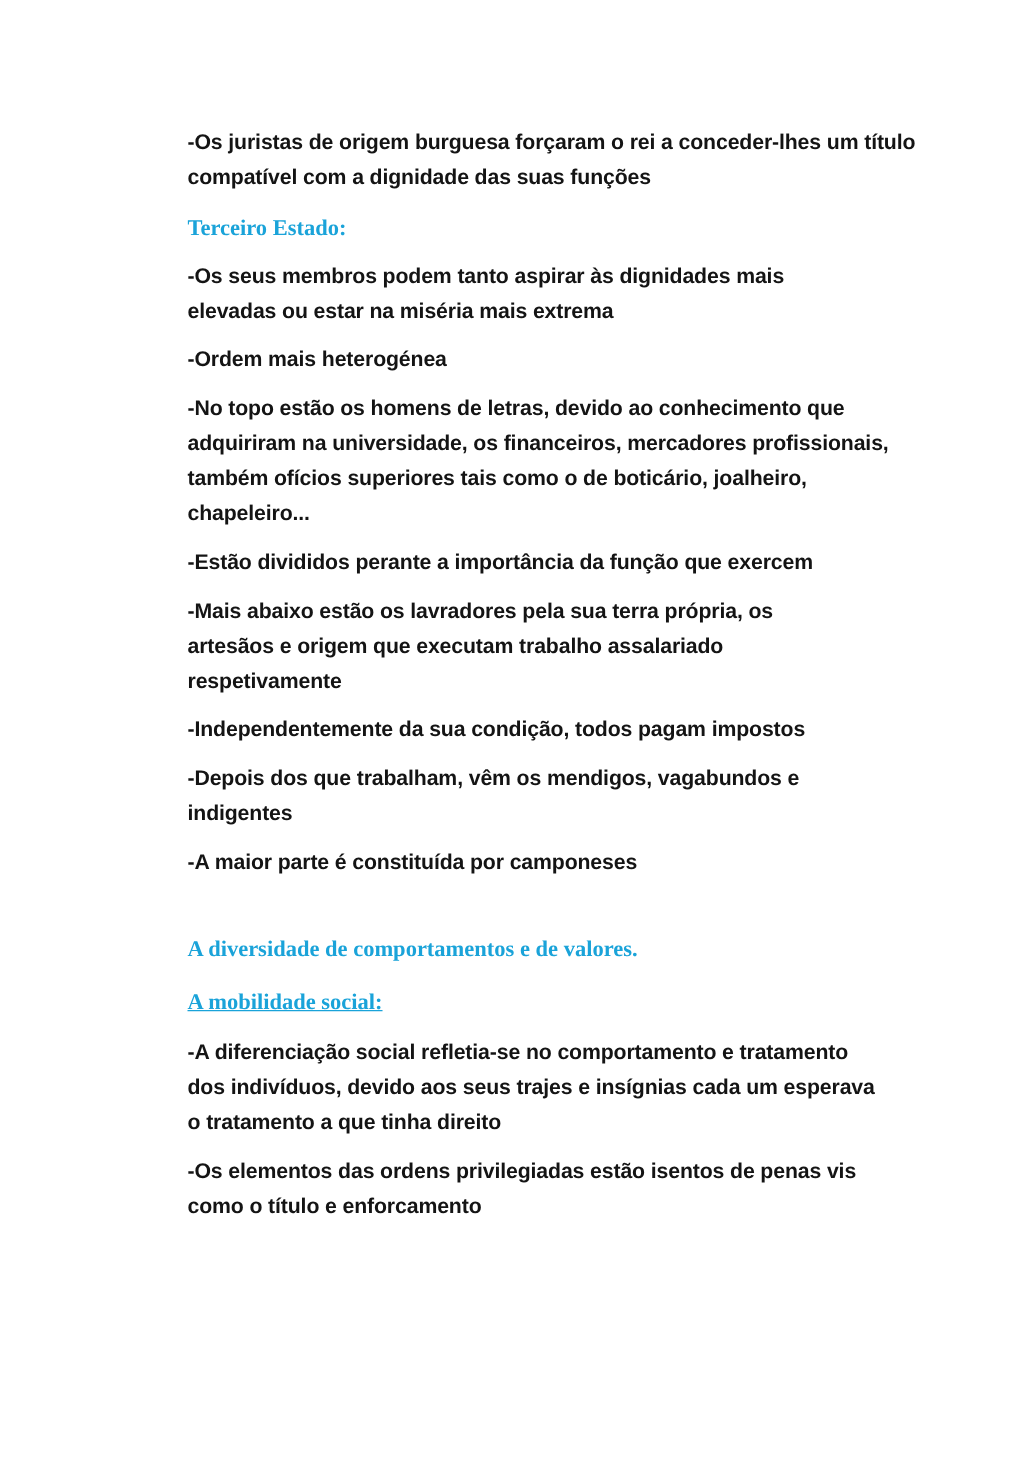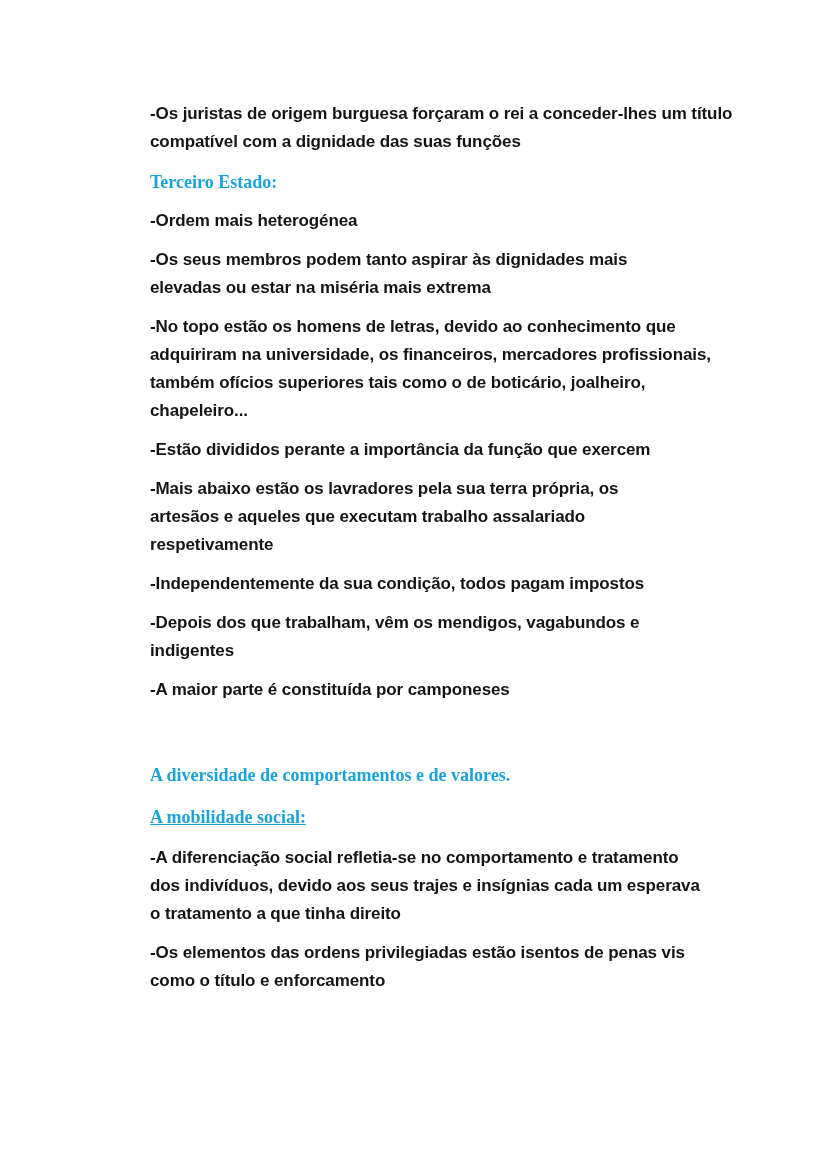--- a/index.html
+++ b/index.html
@@ -38,38 +38,38 @@
     }
     .heading {
       font-family: "Liberation Serif", "DejaVu Serif", serif;
       font-weight: bold;
       font-size: 18px;
       line-height: 30px;
       color: #1aa3d9;
       margin: 0 0 11px 0;
     }
     .h-terceiro { margin-top: 2px; margin-bottom: 10px; }
-    .h-diversidade { margin-top: 56px; margin-bottom: 12px; }
+    .h-diversidade { margin-top: 40px; margin-bottom: 12px; }
     .h-mobilidade { margin-bottom: 12px; text-decoration: underline; }
   </style>
 </head>
 <body>
 
 <div class="page">
   <div class="content">
 
     <p class="para" style="width:590px">-Os juristas de origem burguesa forçaram o rei a conceder-lhes um título compatível com a dignidade das suas funções</p>
 
     <h2 class="heading h-terceiro">Terceiro Estado:</h2>
 
+    <p class="para" style="width:540px">-Os seus membros podem tanto aspirar às dignidades mais elevadas ou estar na miséria mais extrema</p>
     <p class="para">-Ordem mais heterogénea</p>
-    <p class="para" style="width:540px">-Os seus membros podem tanto aspirar às dignidades mais elevadas ou estar na miséria mais extrema</p>
     <p class="para" style="width:590px">-No topo estão os homens de letras, devido ao conhecimento que adquiriram na universidade, os financeiros, mercadores profissionais, também ofícios superiores tais como o de boticário, joalheiro, chapeleiro...</p>
     <p class="para" style="width:600px">-Estão divididos perante a importância da função que exercem</p>
-    <p class="para" style="width:530px">-Mais abaixo estão os lavradores pela sua terra própria, os artesãos e aqueles que executam trabalho assalariado respetivamente</p>
+    <p class="para" style="width:530px">-Mais abaixo estão os lavradores pela sua terra própria, os artesãos e origem que executam trabalho assalariado respetivamente</p>
     <p class="para" style="width:600px">-Independentemente da sua condição, todos pagam impostos</p>
     <p class="para" style="width:545px">-Depois dos que trabalham, vêm os mendigos, vagabundos e indigentes</p>
     <p class="para">-A maior parte é constituída por camponeses</p>
 
     <h2 class="heading h-diversidade">A diversidade de comportamentos e de valores.</h2>
     <h2 class="heading h-mobilidade">A mobilidade social:</h2>
 
     <p class="para" style="width:560px">-A diferenciação social refletia-se no comportamento e tratamento dos indivíduos, devido aos seus trajes e insígnias cada um esperava o tratamento a que tinha direito</p>
     <p class="para" style="width:580px">-Os elementos das ordens privilegiadas estão isentos de penas vis como o título e enforcamento</p>
 

